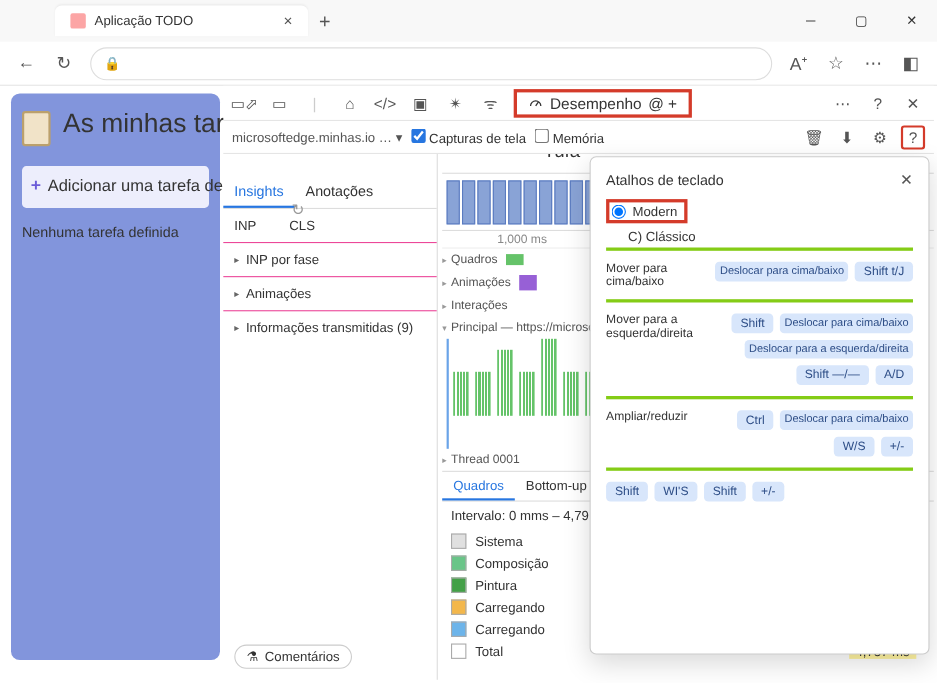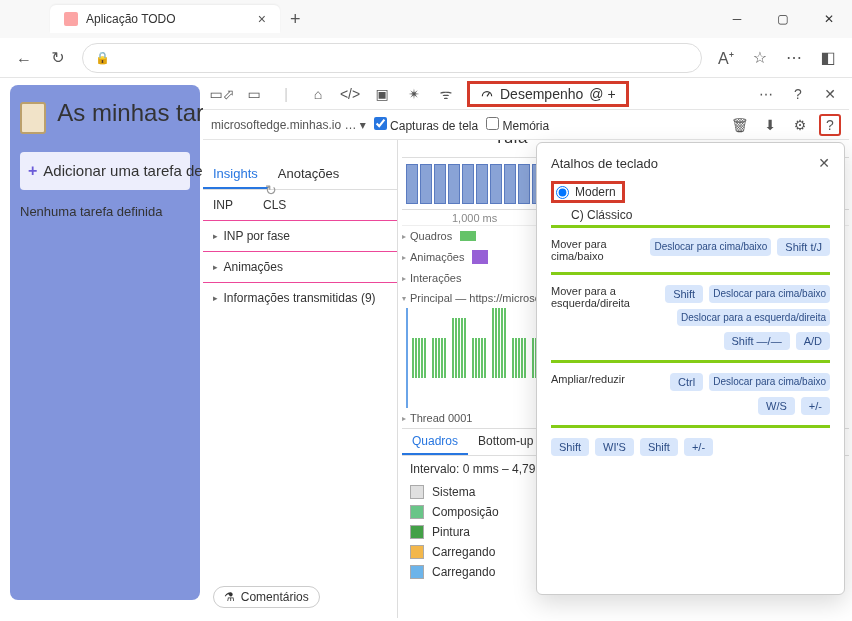--- a/index.html
+++ b/index.html
@@ -262,20 +262,25 @@
             <span class="cat-sw" style="background:#f3b74b"></span>
             <span>Carregando</span>
             <span class="cat-val">3</span>
           </div>
           <div class="category-row">
             <span class="cat-sw" style="background:#6cb4ea"></span>
             <span>Carregando</span>
             <span class="cat-val">0</span>
           </div>
         </div>
+      <div class="category-row">
+        <span class="cat-sw" style="background:#fff"></span>
+        <span>Total</span>
+        <span class="cat-val"><span class="total-hl">4,787 ms</span></span>
+      </div>
     </div>
   </div>
 </div>
 
 <div class="popup">
   <div class="popup-header">
     <span class="popup-title">Atalhos de teclado</span>
     <span class="popup-close">✕</span>
   </div>
   <label class="modern-wrap">

